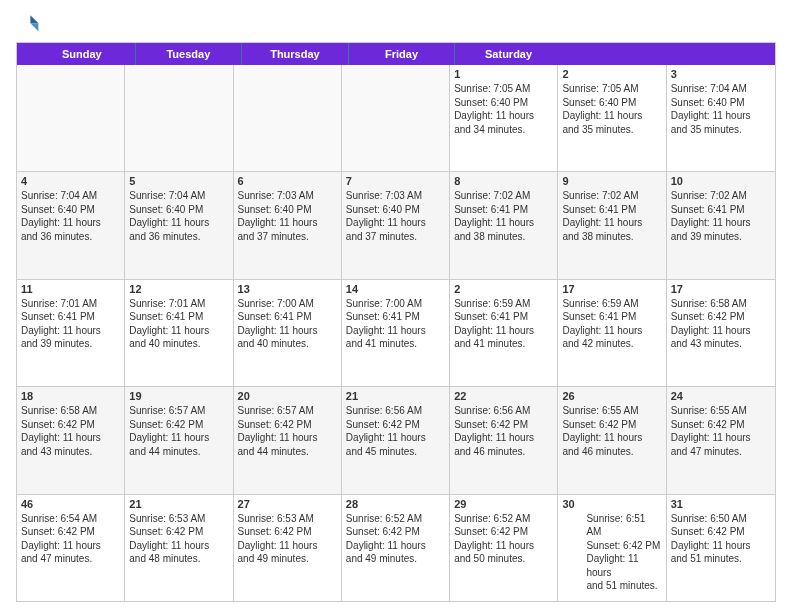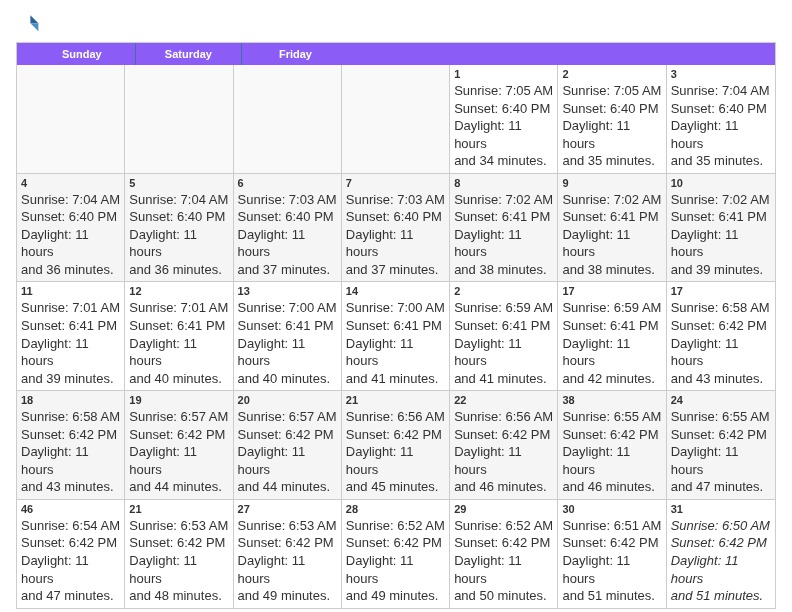--- a/index.html
+++ b/index.html
@@ -55,21 +55,21 @@
     }
     .calendar {
       flex: 1;
       display: flex;
       flex-direction: column;
       border: 1px solid #ccc;
     }
     .calendar-header {
       display: grid;
       grid-template-columns: repeat(7, 1fr);
-      background: #8b5cf6;
+      background: #6d28d9;
       padding-left: 12px;
     }
     .calendar-header-cell {
       color: white;
       font-size: 11px;
       font-weight: bold;
       text-align: center;
       padding: 5px 2px;
       border-right: 1px solid #3a74a6;
     }
@@ -98,21 +98,21 @@
     .calendar-cell:last-child { border-right: none; }
     .calendar-cell.empty { background: #f9f9f9; }
     .calendar-cell.alt { background: #f5f5f5; }
     .day-number {
       font-size: 11px;
       font-weight: bold;
       margin-bottom: 2px;
       color: #333;
     }
     .cell-content {
-      font-size: 13px;
+      font-size: 10px;
       line-height: 1.35;
       color: #333;
     }
   </style>
 </head>
 <body>
 
 <div class="page">
   <div class="top-section">
     <div class="logo">
@@ -127,22 +127,24 @@
     </div>
     <div class="title-section">
       <div class="main-title"></div>
       <div class="subtitle"></div>
     </div>
   </div>
 
   <div class="calendar">
     <div class="calendar-header" id="cal-header">
         <div class="calendar-header-cell">Sunday</div>
+        <div class="calendar-header-cell">Tuesday</div>
+        <div class="calendar-header-cell">Thursday</div>
+        <div class="calendar-header-cell">Friday</div>
         <div class="calendar-header-cell">Saturday</div>
-        <div class="calendar-header-cell">Friday</div>
       </div>
     <div class="calendar-body" id="cal-body">
         <div class="calendar-row">
           <div class="calendar-cell empty"></div>
           <div class="calendar-cell empty"></div>
           <div class="calendar-cell empty"></div>
           <div class="calendar-cell empty"></div>
           <div class="calendar-cell">
             <div class="day-number">1</div>
             <div class="cell-content" style="white-space: pre-line;">Sunrise: 7:05 AM
@@ -297,21 +299,21 @@
 and 45 minutes.</div>
           </div>
           <div class="calendar-cell alt">
             <div class="day-number">22</div>
             <div class="cell-content" style="white-space: pre-line;">Sunrise: 6:56 AM
 Sunset: 6:42 PM
 Daylight: 11 hours
 and 46 minutes.</div>
           </div>
           <div class="calendar-cell alt">
-            <div class="day-number">38</div>
+            <div class="day-number">26</div>
             <div class="cell-content" style="white-space: pre-line;">Sunrise: 6:55 AM
 Sunset: 6:42 PM
 Daylight: 11 hours
 and 46 minutes.</div>
           </div>
           <div class="calendar-cell alt">
             <div class="day-number">24</div>
             <div class="cell-content" style="white-space: pre-line;">Sunrise: 6:55 AM
 Sunset: 6:42 PM
 Daylight: 11 hours
@@ -349,28 +351,28 @@
           </div>
           <div class="calendar-cell">
             <div class="day-number">29</div>
             <div class="cell-content" style="white-space: pre-line;">Sunrise: 6:52 AM
 Sunset: 6:42 PM
 Daylight: 11 hours
 and 50 minutes.</div>
           </div>
           <div class="calendar-cell">
             <div class="day-number">30</div>
-            <div class="cell-content" style="white-space: pre-line;">Sunrise: 6:51 AM
+            <div class="cell-content" style="white-space: pre-line; margin-left: 24px;">Sunrise: 6:51 AM
 Sunset: 6:42 PM
 Daylight: 11 hours
 and 51 minutes.</div>
           </div>
           <div class="calendar-cell">
             <div class="day-number">31</div>
-            <div class="cell-content" style="white-space: pre-line; font-style: italic;">Sunrise: 6:50 AM
+            <div class="cell-content" style="white-space: pre-line;">Sunrise: 6:50 AM
 Sunset: 6:42 PM
 Daylight: 11 hours
 and 51 minutes.</div>
           </div>
         </div>
       </div>
   </div>
 </div>
 
 </body></html>

